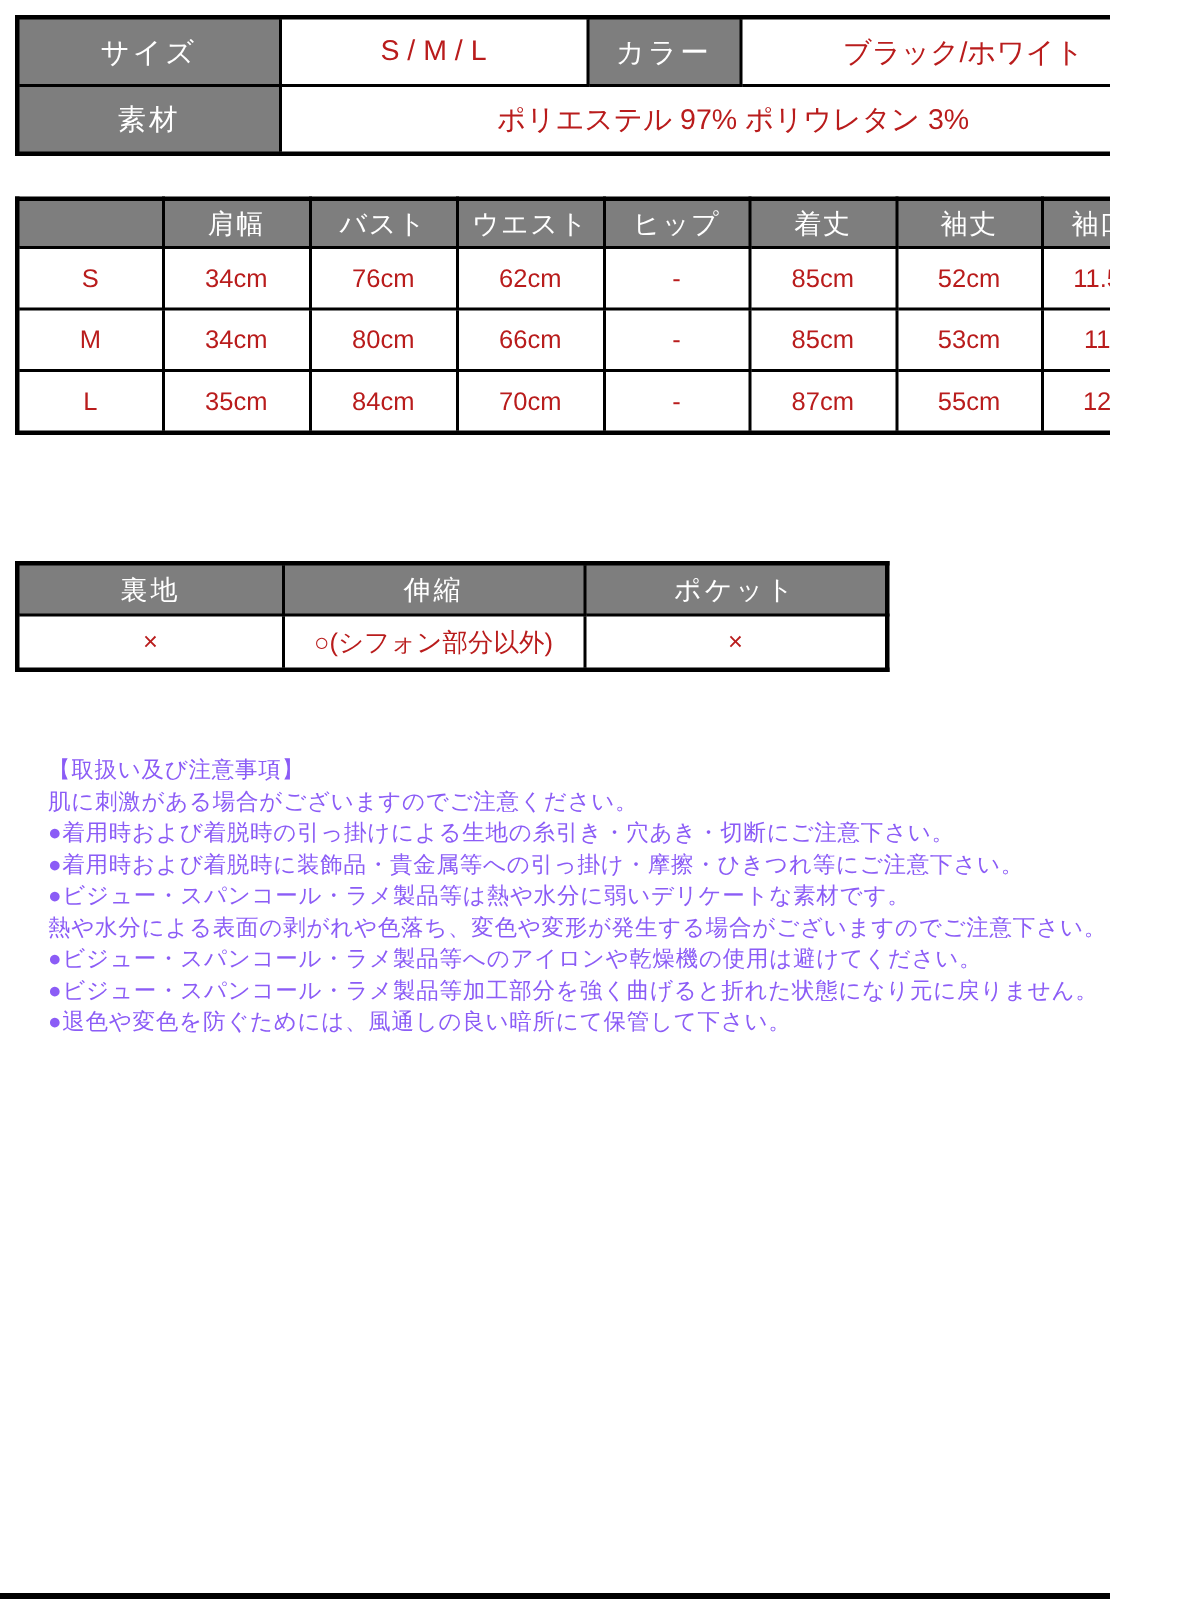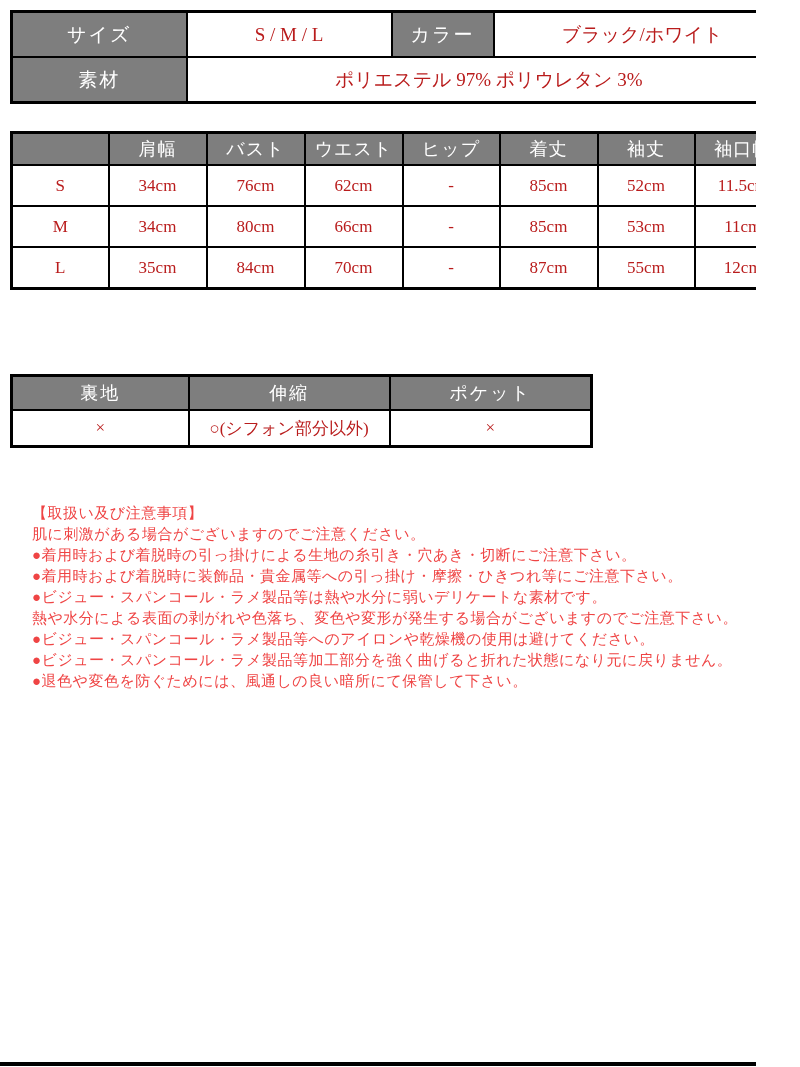--- a/index.html
+++ b/index.html
@@ -1,19 +1,19 @@
 <!DOCTYPE html>
 <html><head>
 <meta charset="utf-8">
 <style>
   html,body{margin:0;padding:0;background:#ffffff;}
   #canvas{
     position:relative;width:740px;height:1067px;background:#ffffff;
-    font-family:Liberation Serif, serif;
-    color:#1a1a1a;overflow:hidden;padding-left:16px;
+    font-family:Liberation Sans, sans-serif;
+    color:#1a1a1a;overflow:hidden;
   }
   table{border-collapse:collapse;table-layout:fixed;}
   .tbl{position:absolute;border:3px solid #000;}
   .tbl th{
     background:#7e7e7e;color:#ffffff;font-weight:normal;
     border:2px solid #000;text-align:center;vertical-align:middle;
     letter-spacing:2px;padding:0;
   }
   .tbl td{
     background:#ffffff;color:#b91c1c;border:2px solid #000;
@@ -30,21 +30,21 @@
   #feature-table-1{left:10px;top:297px;width:780px;}
   #feature-table-1 th{height:32px;font-size:18px;}
   #feature-table-1 td{height:42px;font-size:17px;}
   #feature-table-2{left:10px;top:374px;width:580px;}
   #feature-table-2 th{height:32px;font-size:18px;}
   #feature-table-2 td{height:34px;font-size:17px;}
   .mark{font-size:16px;}
   
   #notes{
     position:absolute;left:32px;top:503px;width:745px;
-    font-size:15px;line-height:21px;color:#ef4444;letter-spacing:0.5px;
+    font-size:15px;line-height:21px;color:#8b5cf6;letter-spacing:0.5px;
   }
   #notes div{white-space:nowrap;}
   
   #bottom-rule{position:absolute;left:0;top:1062px;width:800px;height:4px;background:#000;}
 </style>
 </head>
 <body>
 
 <div id="canvas">
 

